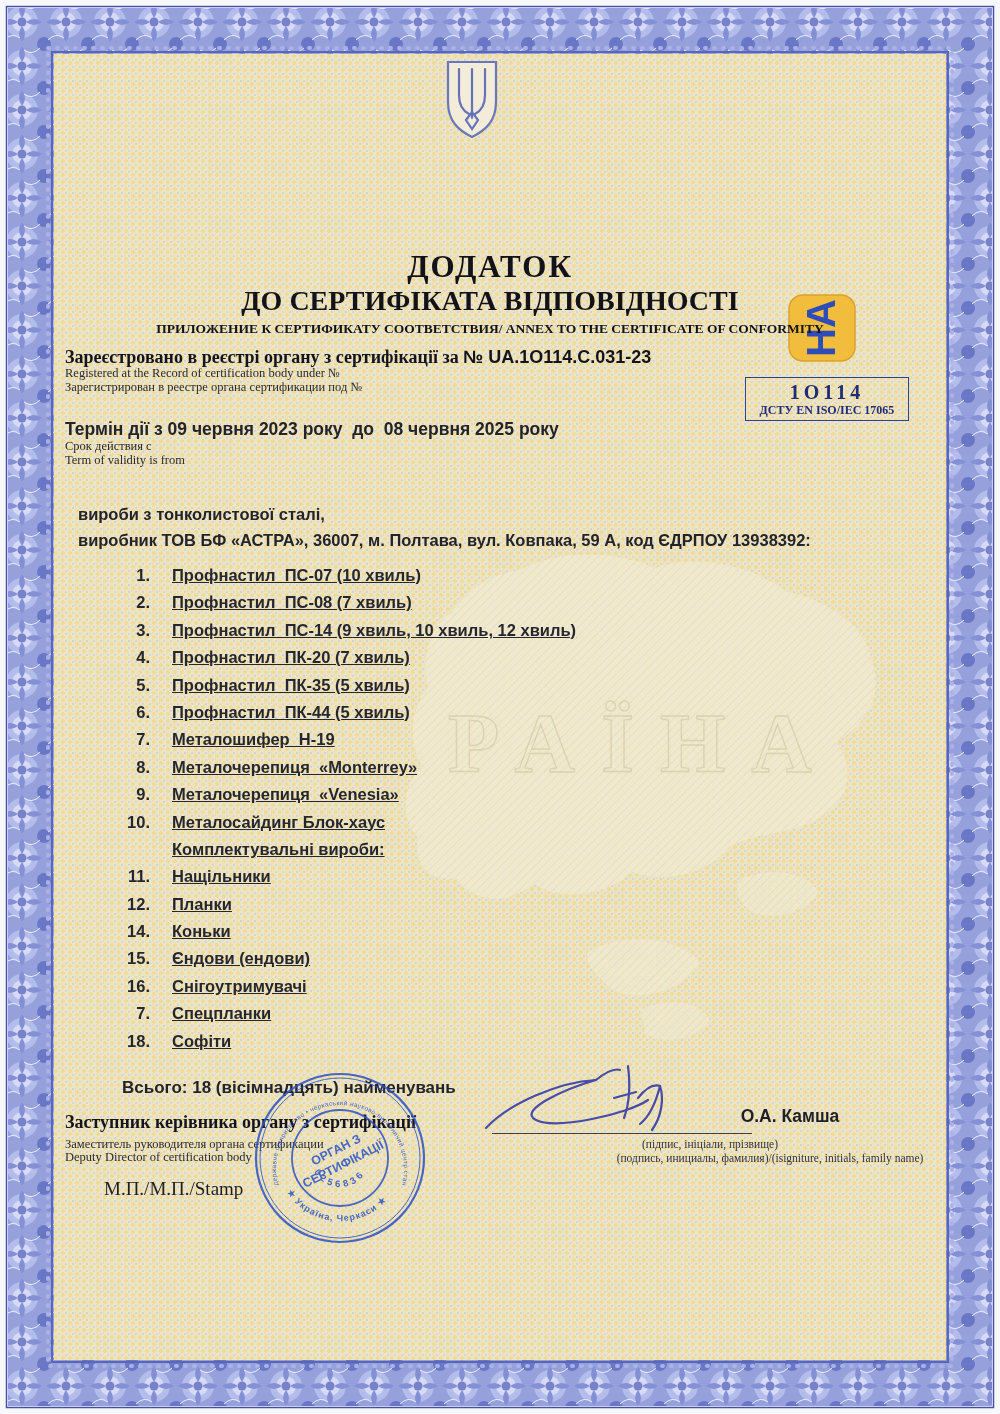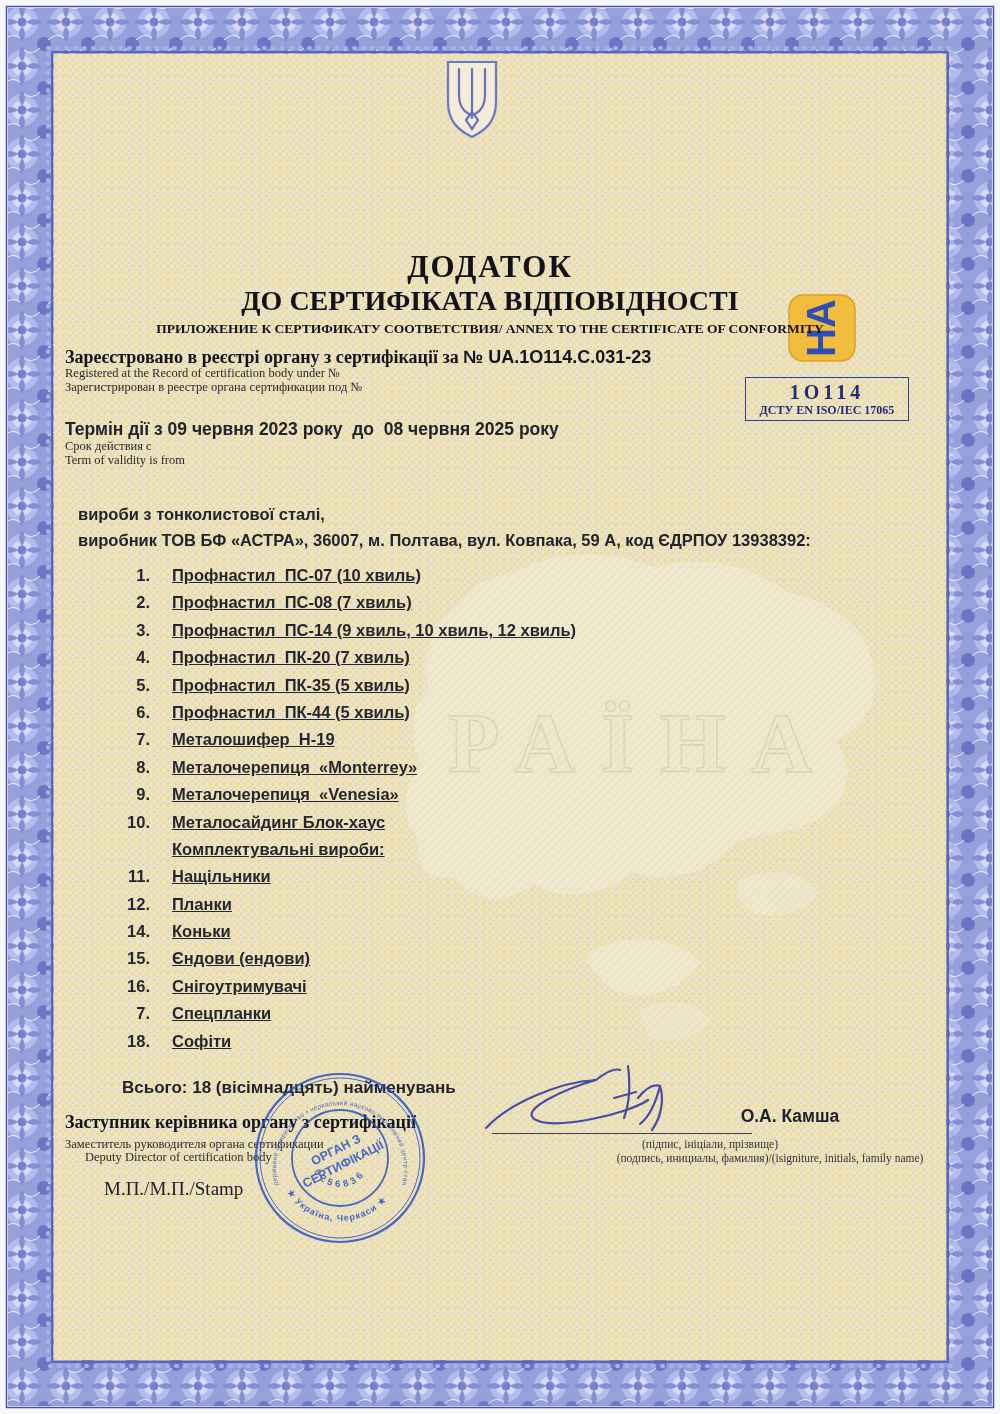--- a/index.html
+++ b/index.html
@@ -37,21 +37,21 @@
   .valblock{left:65px;top:419px;}
   .valmain{font-size:17.5px;line-height:21px;color:#23232b;}
   .introblock{left:78px;top:502px;font-size:16.5px;line-height:25.5px;color:#23232b;}
   .plist{left:122px;top:566px;font-size:16.5px;color:#26262e;}
   .prow{display:flex;height:27.4px;align-items:flex-start;}
   .pnum{width:28px;text-align:right;font-weight:bold;font-family:"Liberation Sans",sans-serif;}
   .ptxt{margin-left:22px;font-weight:bold;font-family:"Liberation Sans",sans-serif;text-decoration:underline;}
   .total{left:122px;top:1078px;font-size:17px;color:#23232b;}
   .roleuk{left:65px;top:1112px;font-size:18px;color:#14141f;}
   .roleru{left:65px;top:1138px;}
-  .roleen{left:65px;top:1151px;padding-left:20px;}
+  .roleen{left:65px;top:1151px;}
   .stamplabel{left:104px;top:1178px;font-size:19px;color:#1d1d26;}
   .sigline{left:492px;top:1133px;width:260px;border-top:1.5px solid #3b3b58;height:0;}
   .signame{left:700px;top:1106px;width:180px;font-size:17.5px;color:#1f1f28;}
   .sigcap1{left:560px;top:1138px;width:300px;font-size:11.5px;color:#33333d;}
   .sigcap2{left:590px;top:1152px;width:360px;font-size:11.5px;color:#33333d;}
   .codebox{left:745px;top:377px;width:162px;height:42px;border:1.5px solid #2c3f9e;
            color:#222c77;display:flex;flex-direction:column;justify-content:center;}
   .code1{font-size:20px;line-height:21px;letter-spacing:4px;}
   .code2{font-size:12px;line-height:14px;}
 </style>

